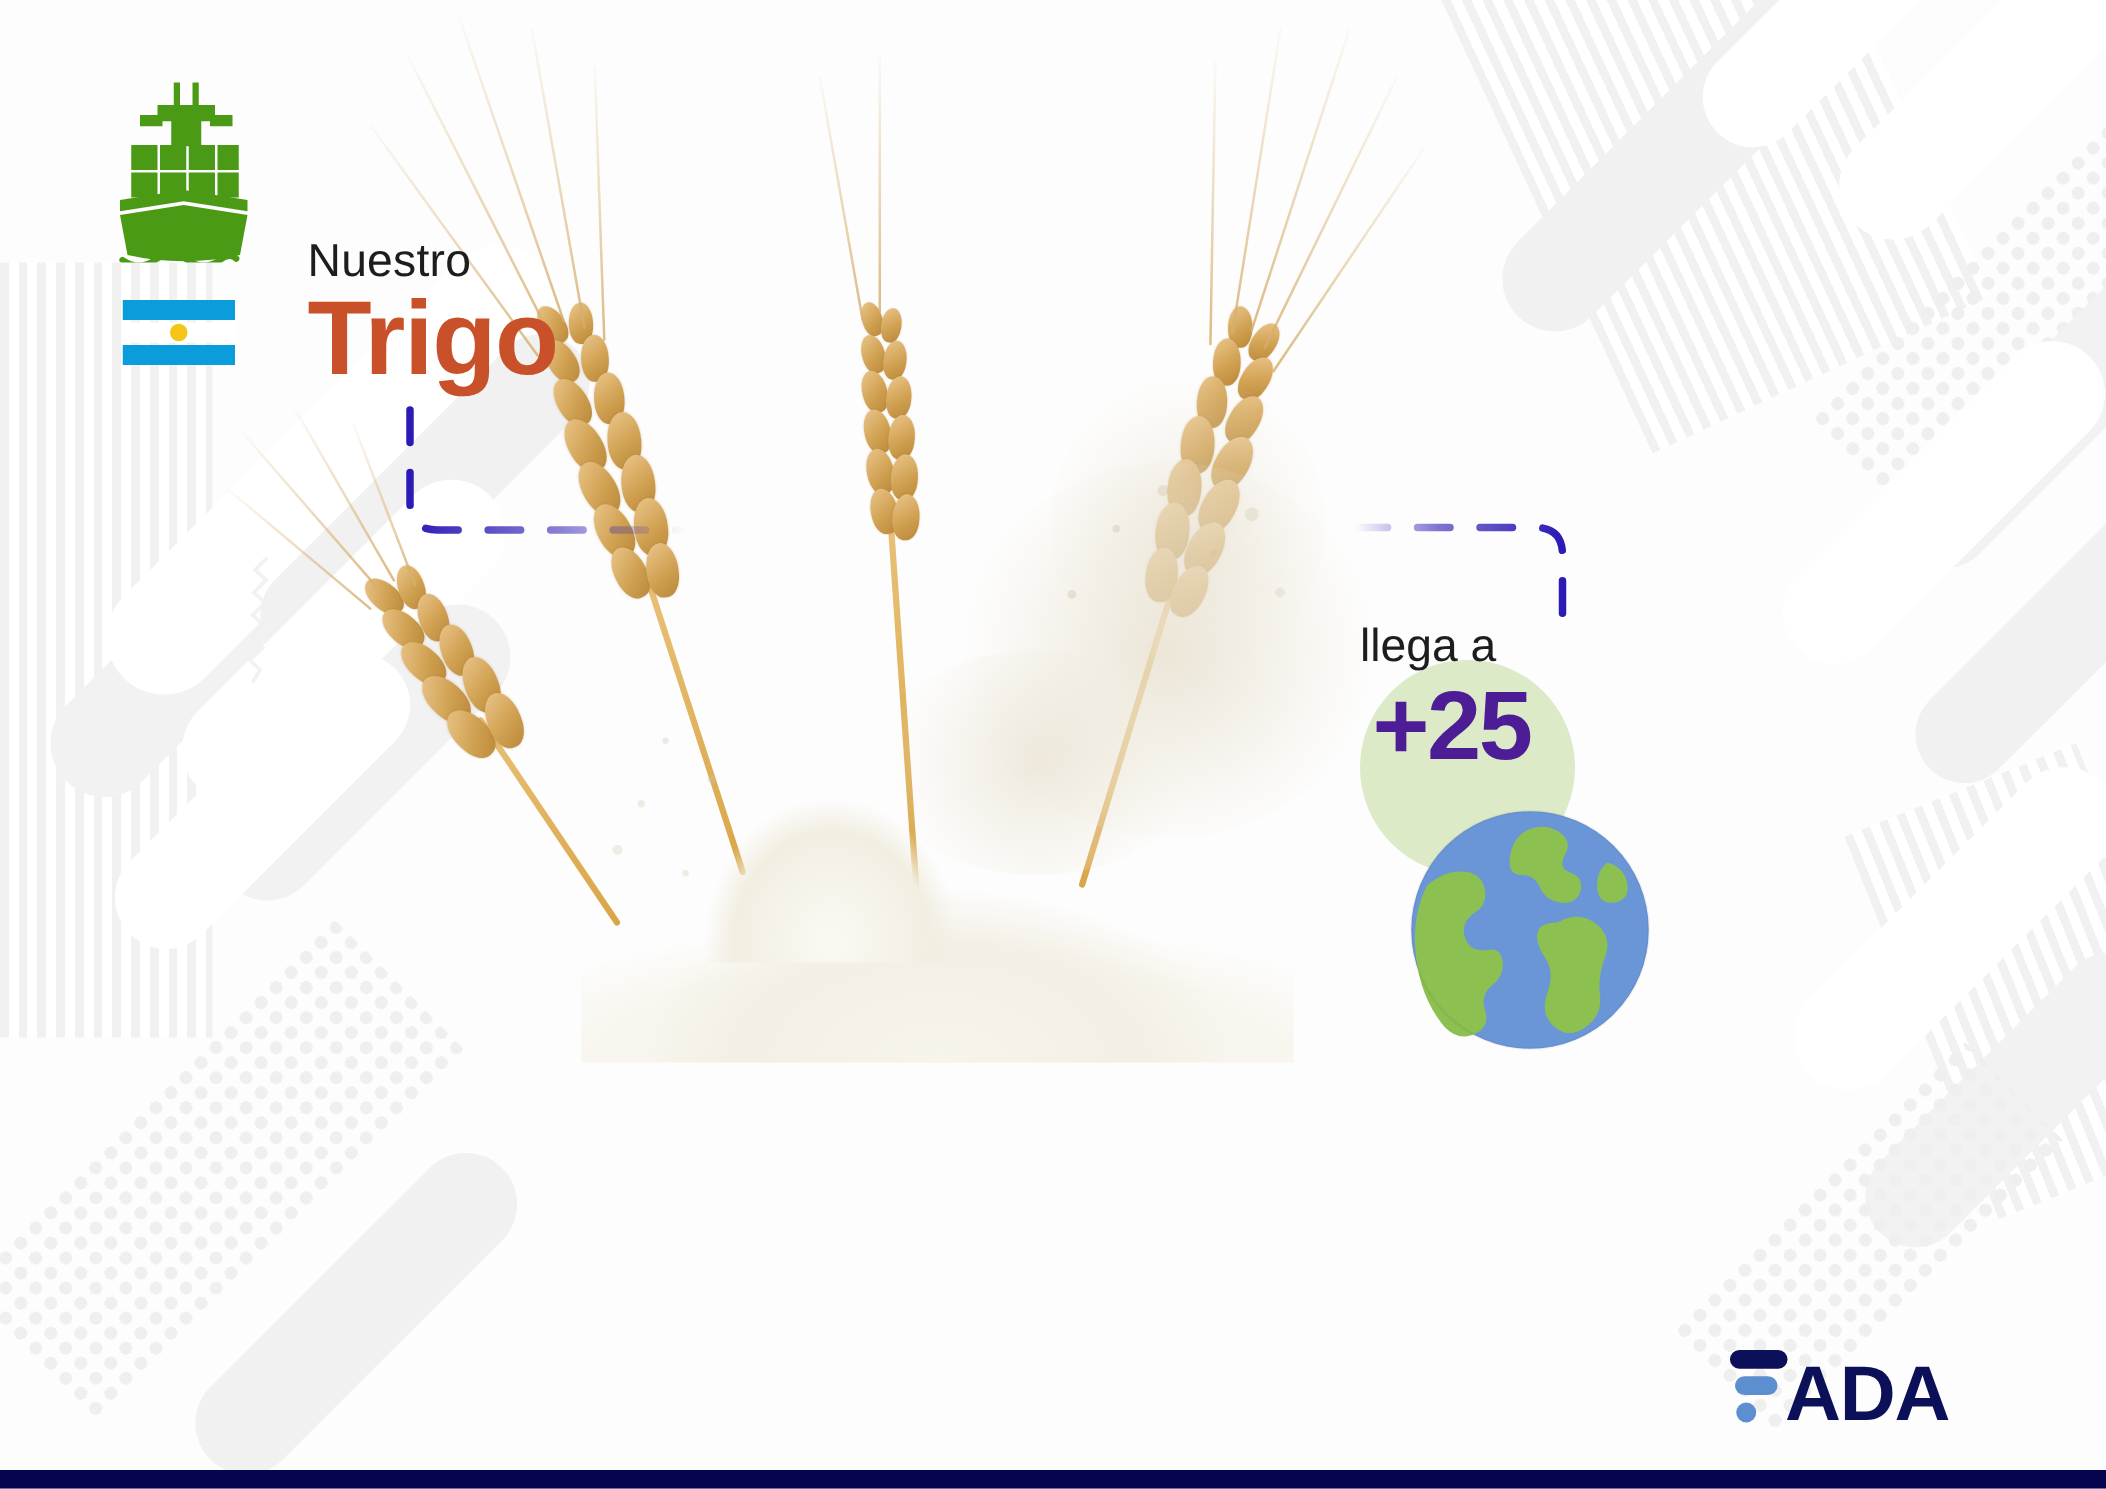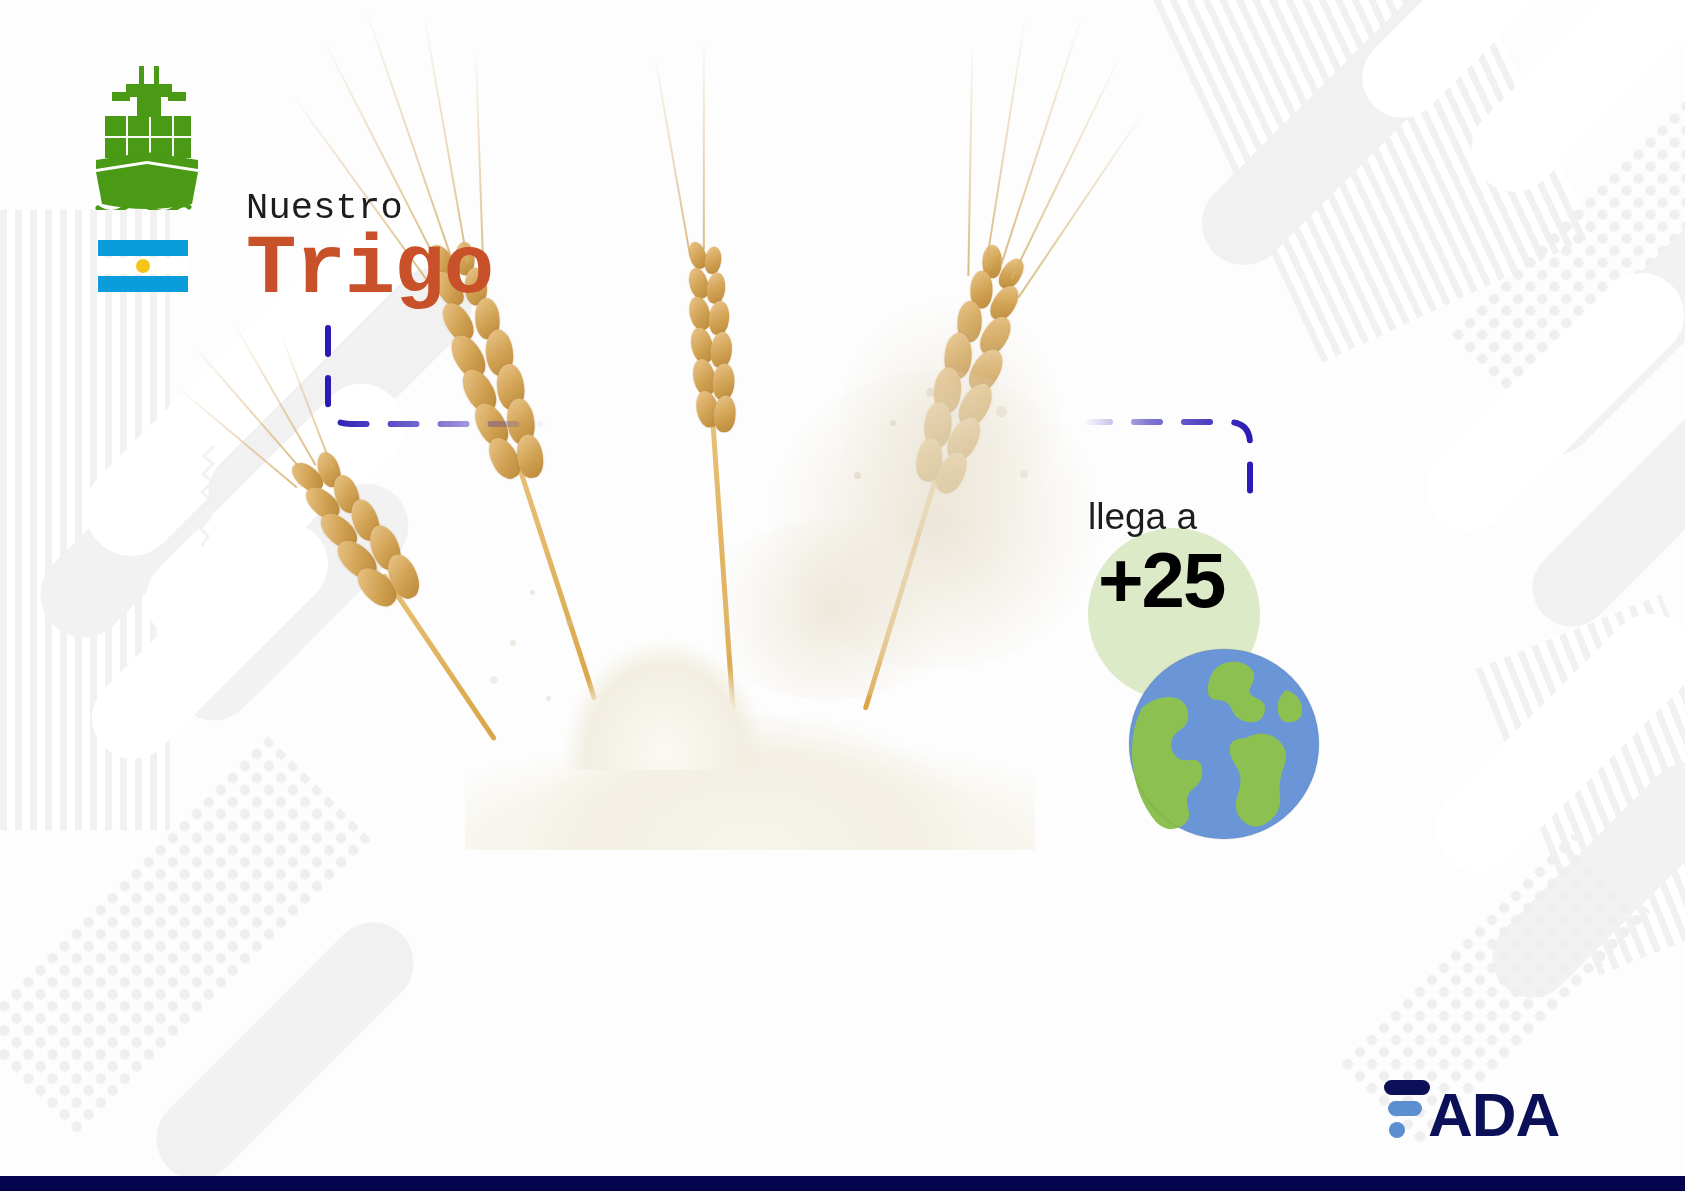--- a/index.html
+++ b/index.html
@@ -44,21 +44,21 @@
     background:#05054f; z-index:8;
   }
 
   
   .ship-icon { position:absolute; left:88px; top:62px; width:118px; height:148px; z-index:4; }
 
   
   .flag { position:absolute; left:98px; top:238px; width:90px; height:58px; z-index:4; }
 
   
-  .head-block { position:absolute; left:246px; top:190px; z-index:5;font-family:Liberation Mono, monospace; }
+  .head-block { position:absolute; left:246px; top:190px; z-index:5; }
   .kicker {
     font-size:37px; color:#1d1d1d; font-weight:400;
     letter-spacing:.2px; line-height:1;
   }
   .headline {
     font-size:84px; color:#c8512a; font-weight:700;
     line-height:.98; margin-top:2px; letter-spacing:-1px;
   }
 
   
@@ -111,21 +111,21 @@
     border-radius:50%; background:#dceac8; z-index:0;
   }
   .stat-kicker {
     position:relative; z-index:2; font-size:37px; color:#1d1d1d;
     line-height:1;
   }
   .stat-line {
     position:relative; z-index:2; display:flex; align-items:baseline;
     margin-top:6px; margin-left:10px;
   }
-  .stat-number { font-size:78px; font-weight:700; color:#000000; line-height:1; letter-spacing:-2px; }
+  .stat-number { font-size:78px; font-weight:700; color:#4c1d95; line-height:1; letter-spacing:-2px; }
   .stat-unit { font-size:60px; font-weight:700; color:#c8512a; line-height:1; margin-left:16px; }
 
   .globe { position:absolute; left:38px; top:148px; width:196px; height:196px; z-index:1; }
 
   
   .url-pill {
     position:absolute; left:86px; top:1090px; width:248px; height:52px;
     border-radius:26px;
     background:linear-gradient(100deg,#8a7fbe 0%,#6f86bd 38%,#3f9fb6 72%,#16a7a8 100%);
     display:flex; align-items:center; justify-content:center; z-index:7;

